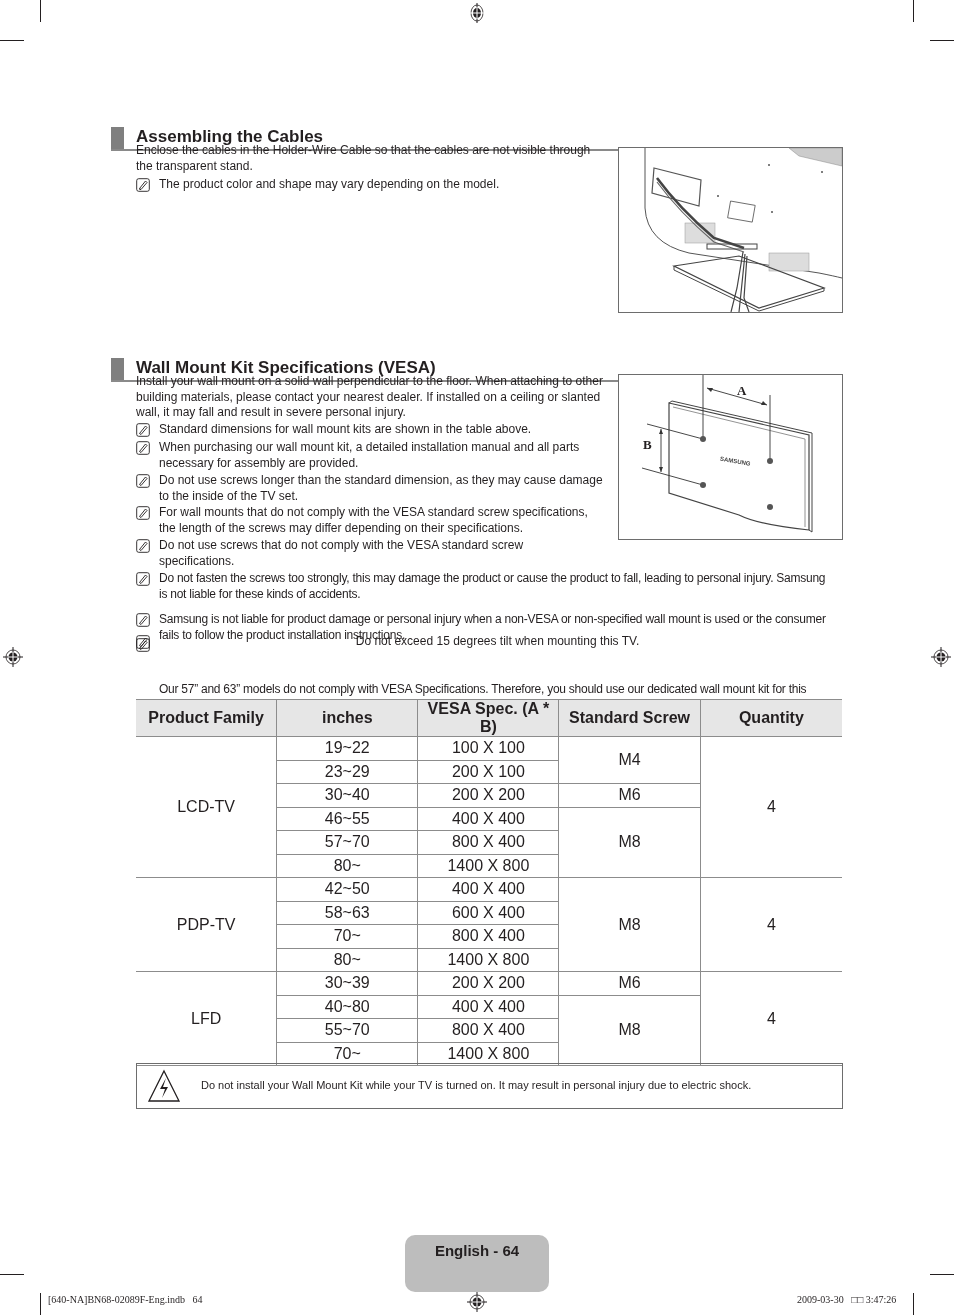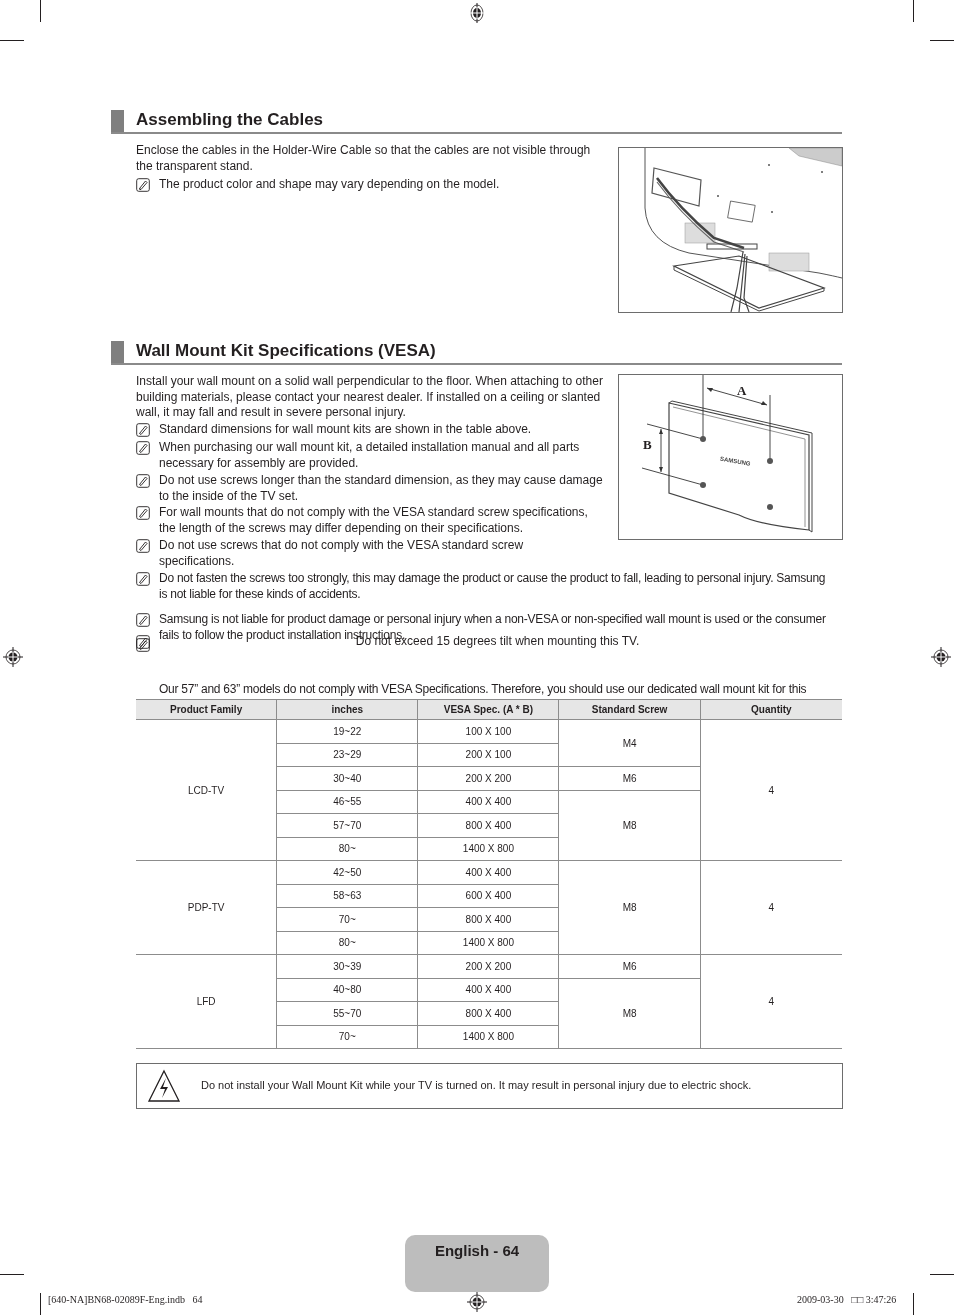--- a/index.html
+++ b/index.html
@@ -5,34 +5,34 @@
     html, body { margin: 0; padding: 0; background: #ffffff; }
     body { width: 954px; height: 1315px; position: relative; overflow: hidden;
            font-family: "Liberation Sans", sans-serif; color: #231f20; }
 
     
     .crop-v { position: absolute; width: 1px; background: #231f20; }
     .crop-h { position: absolute; height: 1px; background: #231f20; }
     .reg { position: absolute; width: 20px; height: 20px; }
 
     
-    .sec-head { position: absolute; left: 111px; width: 731px; height: 22px; border-bottom: 2px solid #8a8a8a; }
+    .sec-head { position: absolute; left: 111px; width: 731px; height: 22px; border-bottom: 2px solid #8a8a8a; margin-top: 17px; }
     .sec-head .bar { position: absolute; left: 0; top: 0; width: 13px; height: 22px; background: #7f7f7f; }
     .sec-head .title { position: absolute; left: 25px; top: 0; font-size: 17px; font-weight: bold; line-height: 20px; color: #231f20; }
 
     .para { position: absolute; left: 136px; font-size: 12px; line-height: 15.5px; }
     .note { position: absolute; left: 136px; font-size: 12px; line-height: 15.5px; display: flex; }
     .note .nicon { width: 14px; height: 14px; flex: 0 0 14px; margin-right: 9px; margin-top: 1px; }
     .note .ntext { flex: 1 1 auto; }
 
     .figure { position: absolute; border: 1px solid #6d6d6d; background: #fff; }
 
     
     table.spec { position: absolute; left: 136px; top: 699px; width: 706px; border-collapse: collapse;
-                 font-size: 10px; text-align: center; }
+                 font-size: 16px; text-align: center; }
     table.spec th { background: #e6e6e6; font-weight: bold; height: 19px; padding: 0;
                     border-top: 1px solid #8c8c8c; border-bottom: 1px solid #8c8c8c; }
     table.spec td { height: 22.5px; padding: 0; border-bottom: 1px solid #8c8c8c; }
     table.spec th + th, table.spec td.vl { border-left: 1px solid #8c8c8c; }
 
     .warn { position: absolute; left: 136px; top: 1063px; width: 705px; height: 44px; border: 1px solid #6d6d6d; }
     .warn .wicon { position: absolute; left: 10px; top: 5px; width: 34px; height: 34px; }
     .warn .wtext { position: absolute; left: 64px; top: 15px; font-size: 11px; }
 
     .pagebox { position: absolute; left: 405px; top: 1235px; width: 144px; height: 57px; background: #bdbdbd;

